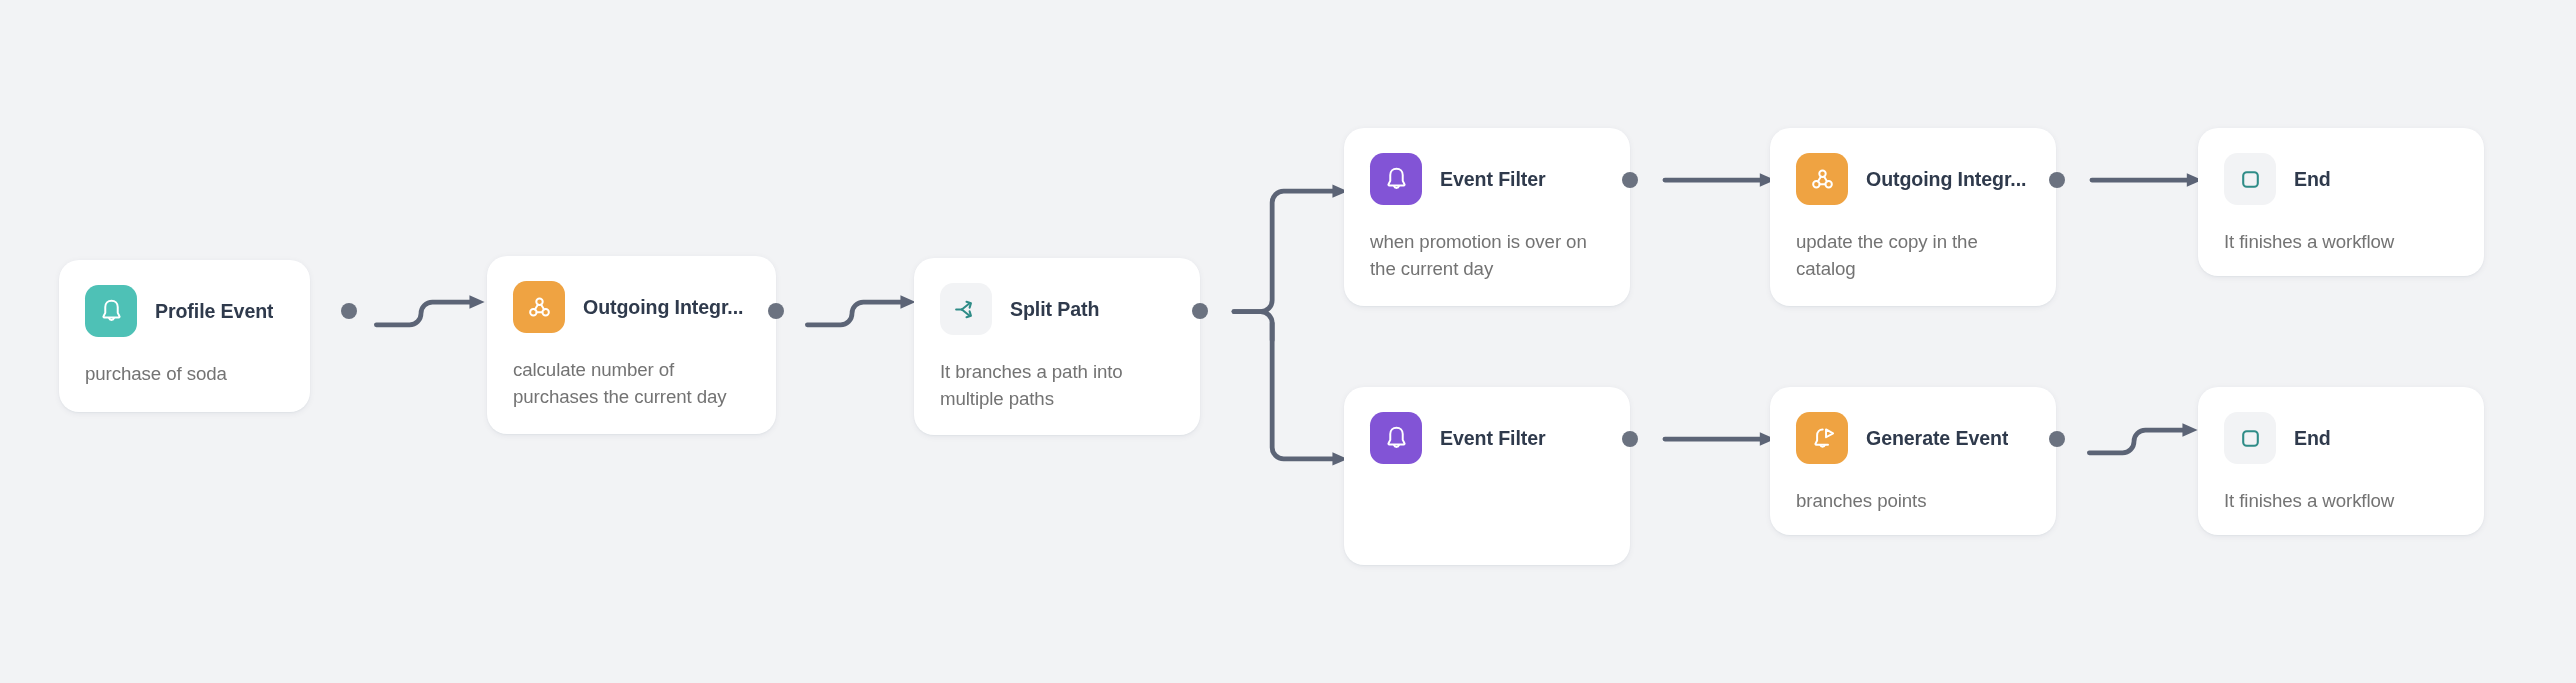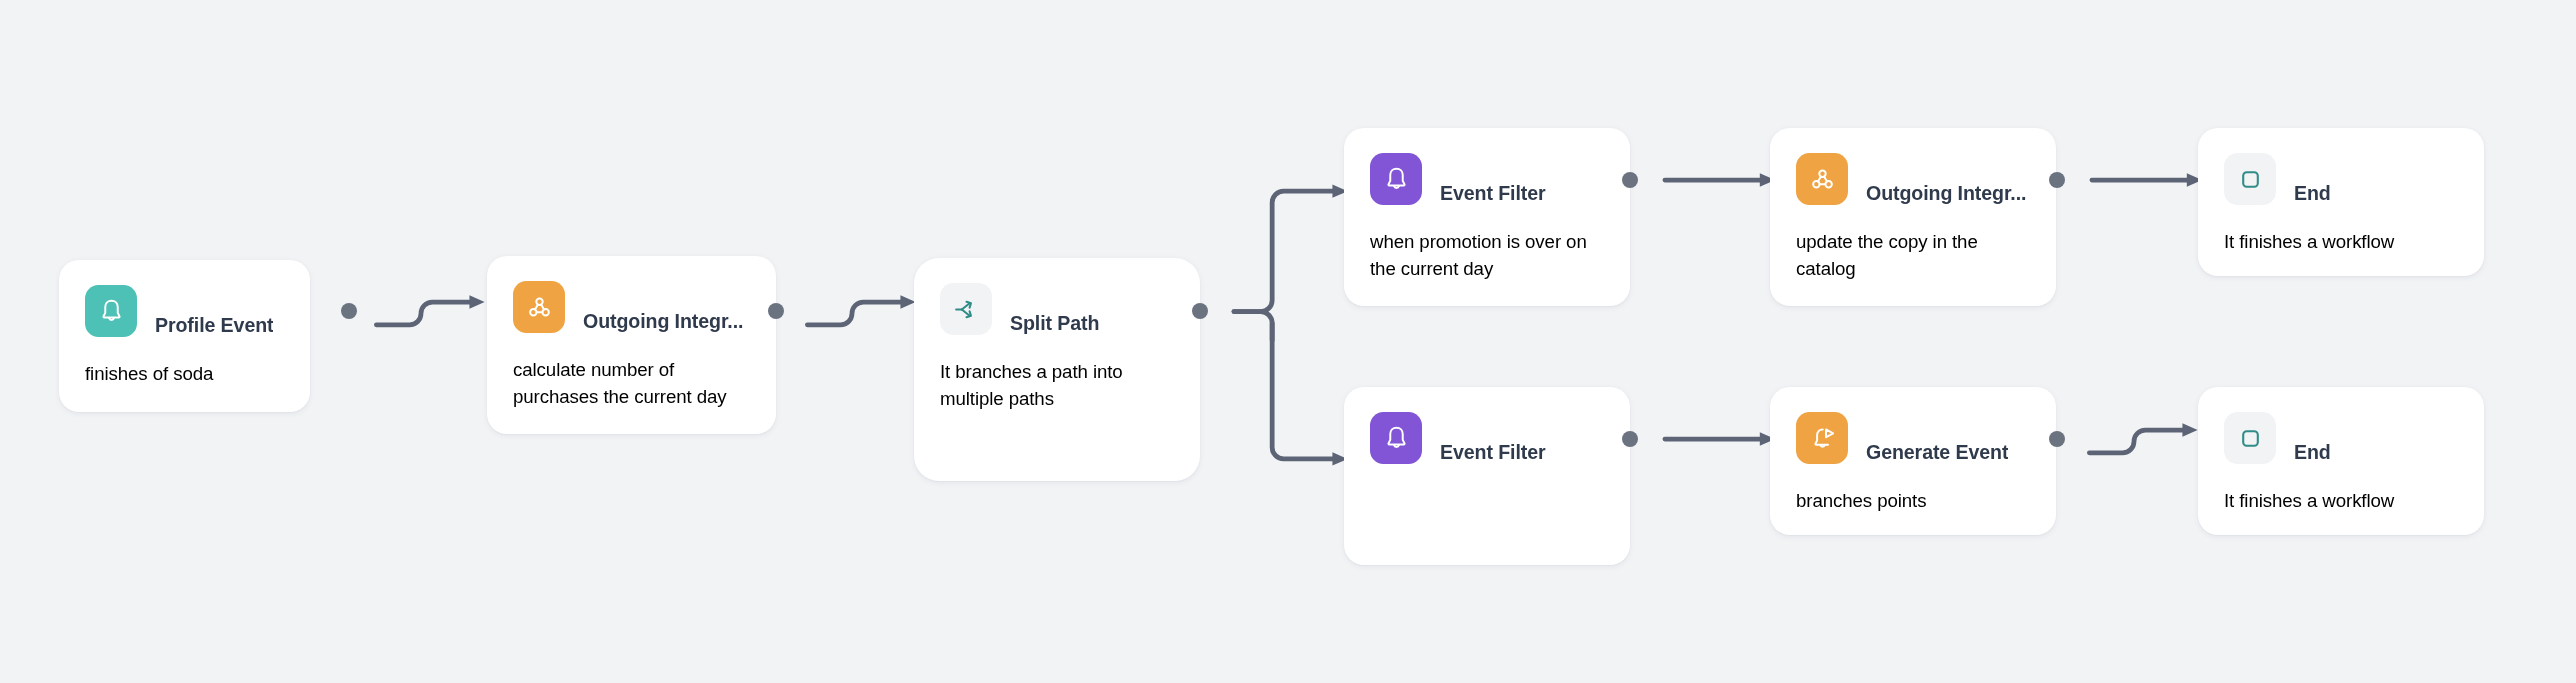--- a/index.html
+++ b/index.html
@@ -25,21 +25,21 @@
     background: #ffffff;
     border-radius: 20px;
     box-shadow: 0 1.9px 6.7px rgba(24,39,75,0.055), 0 1px 1.9px rgba(24,39,75,0.045);
     box-sizing: border-box;
     padding: 25px 26px 25px 26px;
     display: flex;
     flex-direction: column;
   }
   .node-head {
     display: flex;
-    align-items: flex-end;
+    align-items: center;
     gap: 18px;
   }
   .node-icon {
     width: 52px;
     height: 52px;
     border-radius: 13.4px;
     flex: 0 0 auto;
     display: flex;
     align-items: center;
     justify-content: center;
@@ -50,21 +50,21 @@
     font-weight: bold;
     color: #2f3a4c;
     letter-spacing: -0.1px;
     white-space: nowrap;
     overflow: hidden;
   }
   .node-desc {
     margin-top: 24px;
     font-size: 18.7px;
     line-height: 1.42;
-    color: #000000;
+    color: #737373;
     letter-spacing: -0.1px;
   }
 
   
   .ic-teal   { background: #4ec1b6; }
   .ic-orange { background: #efa342; }
   .ic-purple { background: #8254d6; }
   .ic-grey   { background: #f2f3f5; }
 
   
@@ -93,21 +93,21 @@
   <div class="node" style="left:59px; top:260px; width:251px; height:152px;">
     <div class="node-head">
       <span class="node-icon ic-teal">
         <svg width="25" height="27" viewBox="0 0 24 26">
           <path d="M12 2.6c-3.5 0-6 2.6-6 6.1v5.6l-1.7 3.2a.8.8 0 0 0 .7 1.2h14a.8.8 0 0 0 .7-1.2L18 14.3V8.7c0-3.5-2.5-6.1-6-6.1z" fill="none" stroke="#ffffff" stroke-width="1.9" stroke-linejoin="round"></path>
           <path d="M9.6 19.3a2.5 2.5 0 0 0 4.8 0" fill="none" stroke="#ffffff" stroke-width="1.9" stroke-linecap="round"></path>
         </svg>
       </span>
       <span class="node-title">Profile Event</span>
     </div>
-    <div class="node-desc">finishes of soda</div>
+    <div class="node-desc">purchase of soda</div>
   </div>
   <span class="port" style="left:341px; top:303px;"></span>
 
   <div class="conn" style="left:373px; top:283px; width:115px; height:57px;">
     <svg width="115" height="57" viewBox="0 0 120 60">
       <path d="M3 44 H38 a12 12 0 0 0 12 -12 a12 12 0 0 1 12 -12 H104"></path>
       <polygon points="101,13 117,20 101,27"></polygon>
     </svg>
   </div>
 
@@ -131,21 +131,21 @@
   </div>
   <span class="port" style="left:768px; top:303px;"></span>
 
   <div class="conn" style="left:804px; top:283px; width:115px; height:57px;">
     <svg width="115" height="57" viewBox="0 0 120 60">
       <path d="M3 44 H38 a12 12 0 0 0 12 -12 a12 12 0 0 1 12 -12 H104"></path>
       <polygon points="101,13 117,20 101,27"></polygon>
     </svg>
   </div>
 
-  <div class="node" style="left:914px; top:258px; width:286px; height:223px;border-radius:25px;">
+  <div class="node" style="left:914px; top:258px; width:286px; height:177px;">
     <div class="node-head">
       <span class="node-icon ic-grey">
         <svg width="29" height="27" viewBox="0 0 28 26">
           <g fill="none" stroke="#2f8c87" stroke-width="2" stroke-linecap="round" stroke-linejoin="round">
             <path d="M4 13h5.5"></path>
             <path d="M9.5 13 17 7"></path>
             <path d="M9.5 13 17 19"></path>
             <polyline points="14,5.6 18.3,6.9 17,11.2"></polyline>
             <polyline points="14,20.4 18.3,19.1 17,14.8"></polyline>
           </g>

